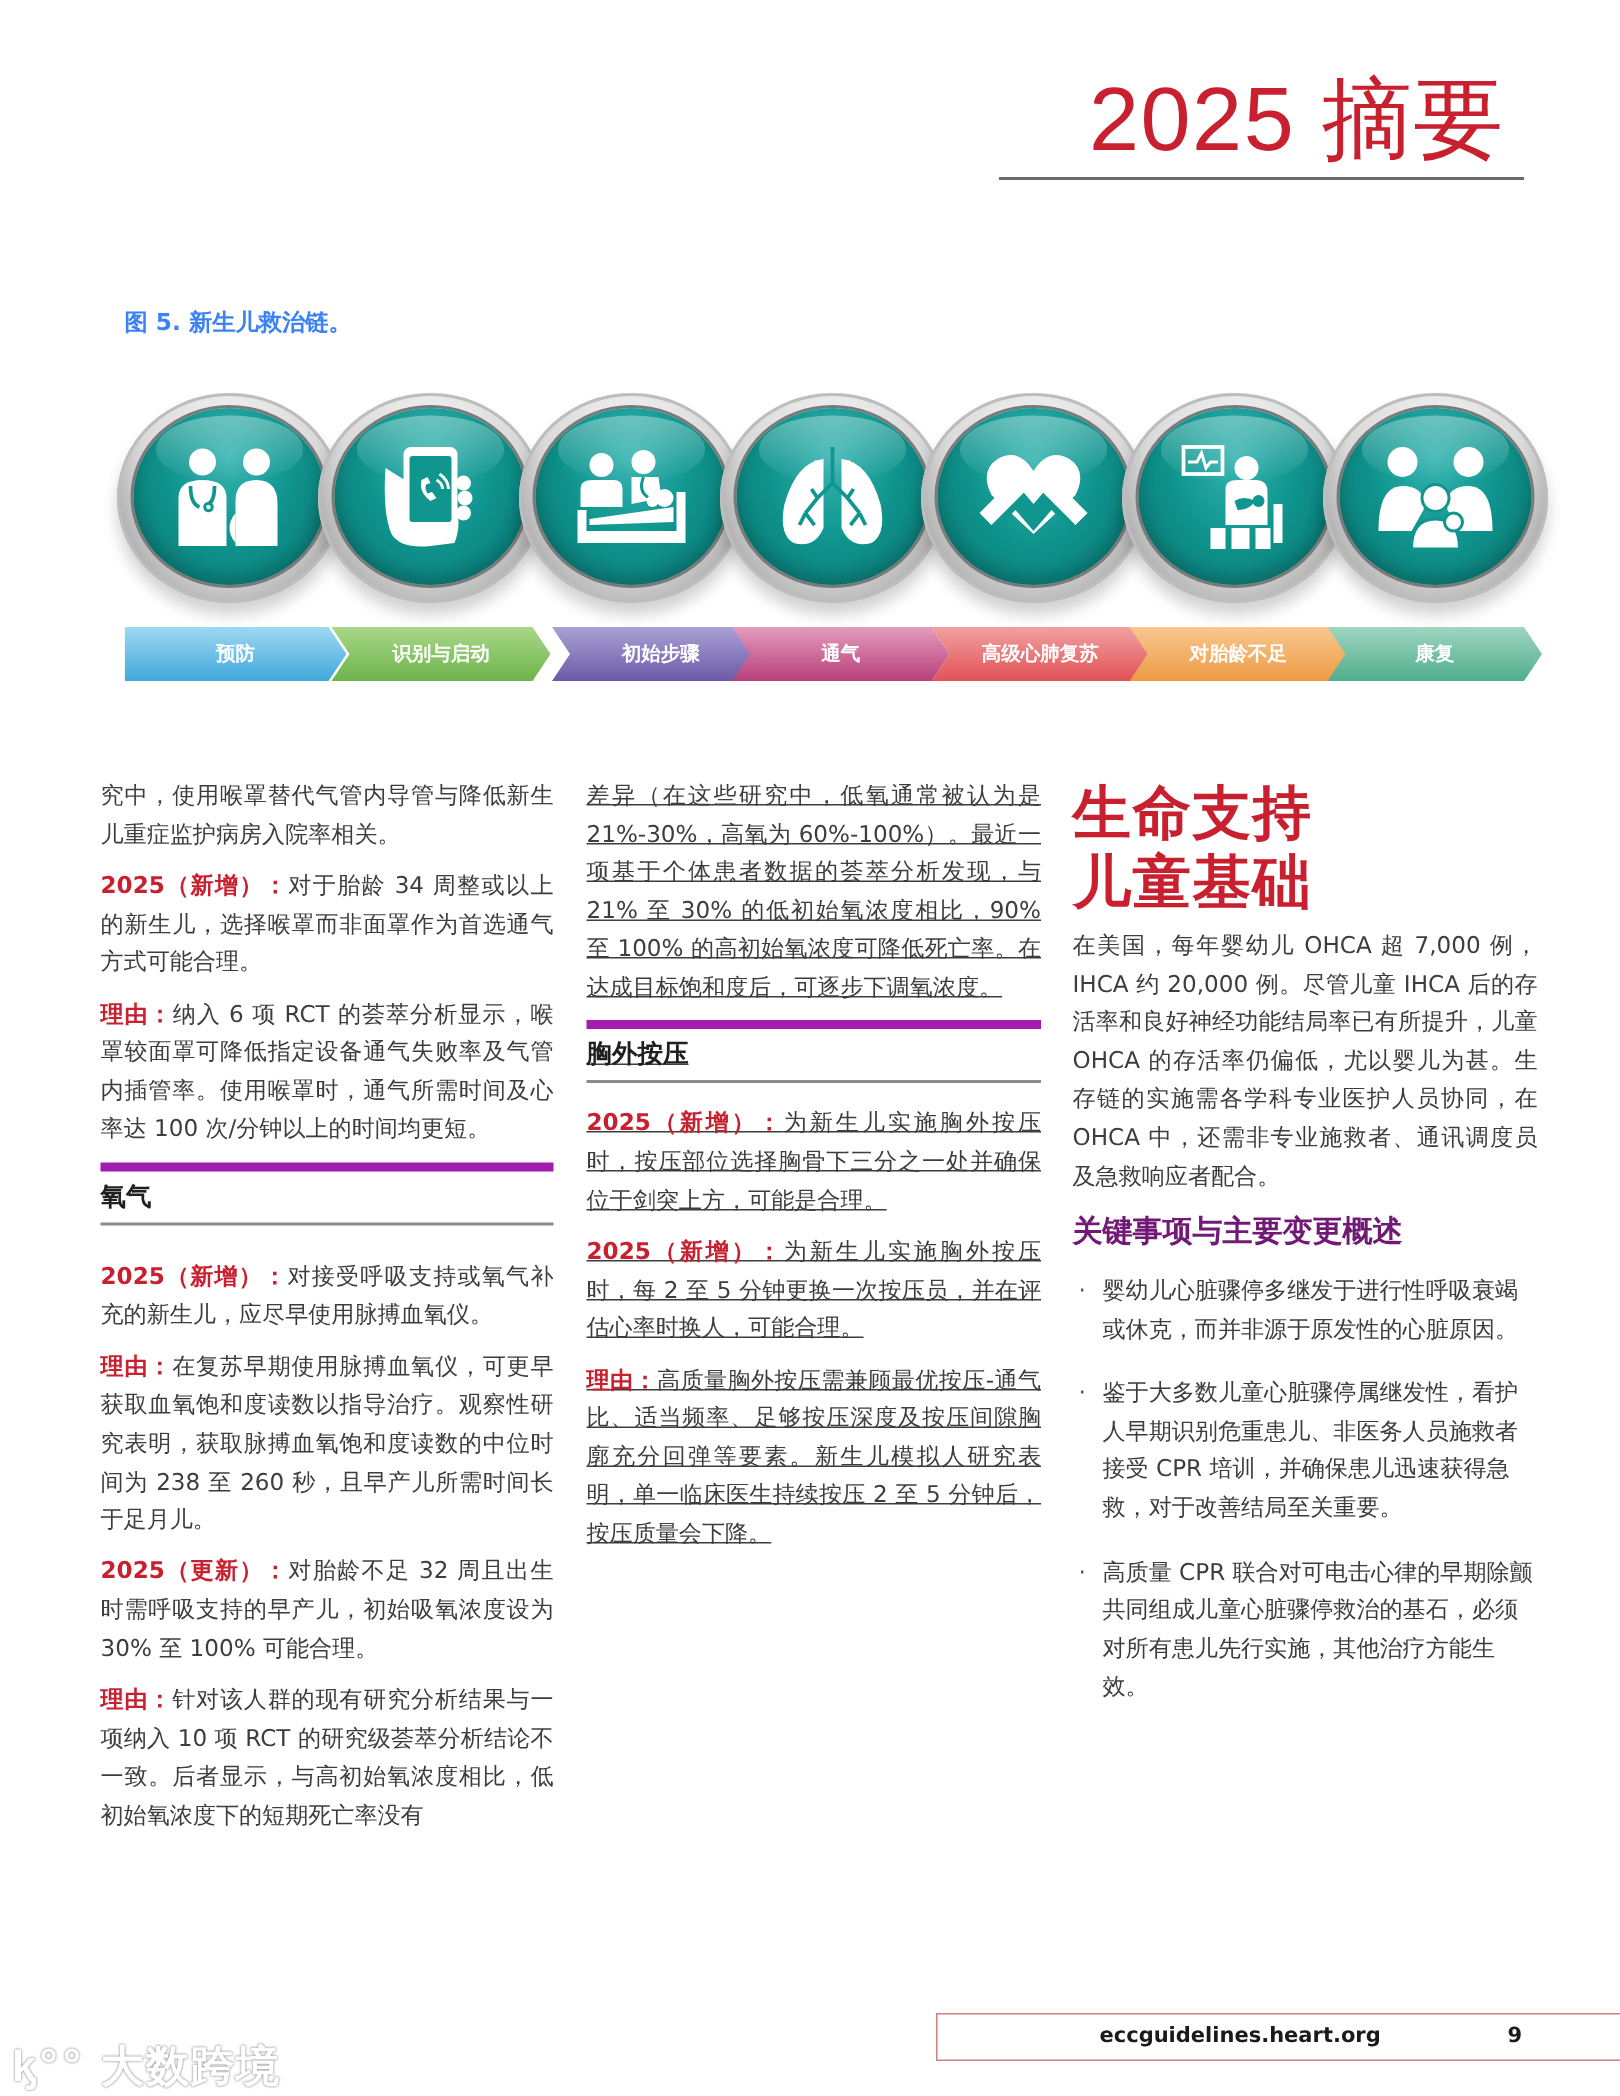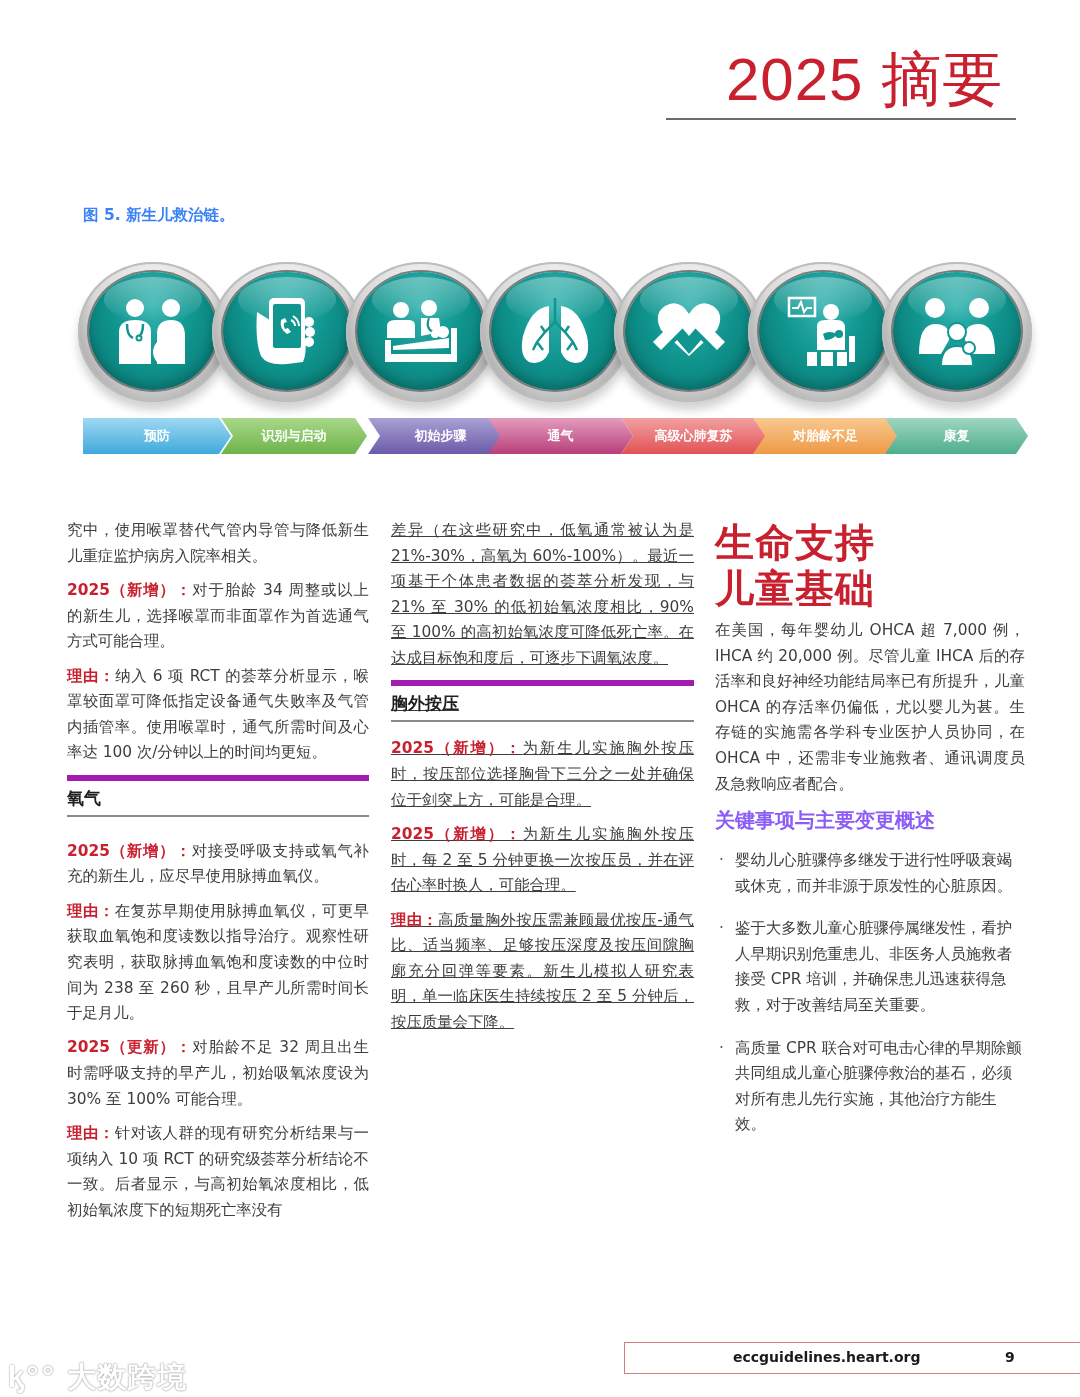--- a/index.html
+++ b/index.html
@@ -60,21 +60,21 @@
       border-top: 6px solid #a21caf; border-bottom: 2px solid #8a8a8a;
       font-weight: bold; font-size: 17px; color: #1f1f1f; line-height: 34px; padding-left: 0;
       margin: 6px 0 22px 0;
     }
     .section-head.tight { margin: 5px 0 14px 0; }
 
     .big-heading {
       font-family: "Liberation Sans", "DejaVu Sans", sans-serif;
       font-weight: 900; font-size: 39px; line-height: 46px; color: #c8202f; margin-bottom: 6px; letter-spacing: 1px;
     }
-    .sub-heading { font-weight: bold; font-size: 20px; color: #8b5cf6; margin: 8px 0 14px 0; line-height: 28px; }
+    .sub-heading { font-weight: bold; font-size: 20px; color: #701a75; margin: 8px 0 14px 0; line-height: 28px; }
     .bullet-list { list-style: none; }
     .bullet-list li { position: relative; padding-left: 20px; margin-bottom: 17px; }
     .bullet-list li .dot { position: absolute; left: 4px; top: 0; color: #555; }
 
     
     .footer-box {
       position: absolute; left: 624px; top: 1342px; width: 470px; height: 32px;
       border: 1.5px solid #d27d82; border-right: none; background: #fff;
     }
     .footer-url { position: absolute; left: 108px; top: 6px; font-size: 14px; font-weight: bold; color: #1a1a1a; }

